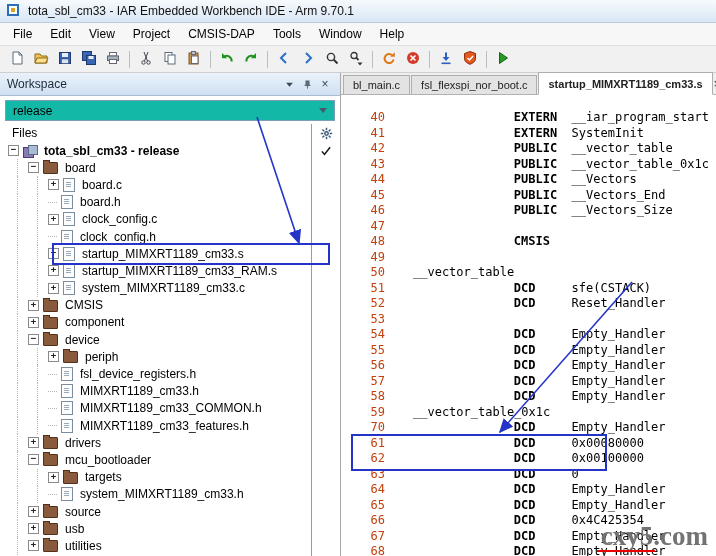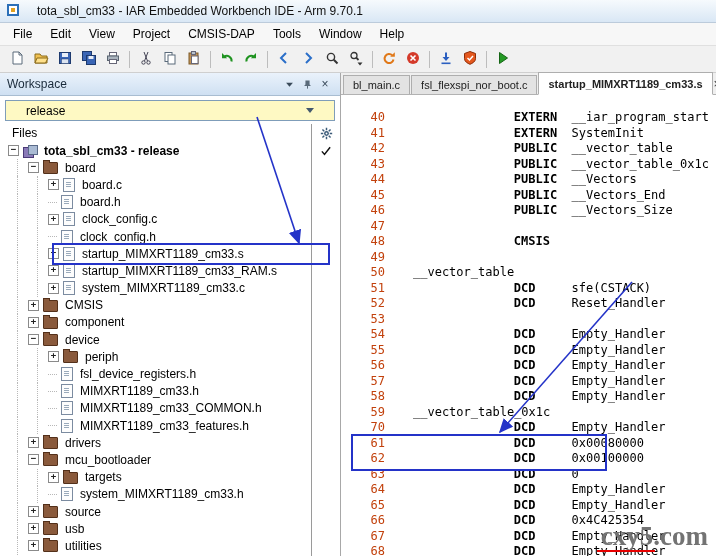--- a/index.html
+++ b/index.html
@@ -1,37 +1,37 @@
 <!DOCTYPE html>
 <html><head>
 <meta charset="utf-8">
 <style>
   html,body{margin:0;padding:0;background:#fff;}
   .app{position:relative;width:716px;height:556px;overflow:hidden;background:#fff;
        font-family:"Liberation Sans",sans-serif;font-size:12px;color:#000;}
   
   .titlebar{height:22px;background:linear-gradient(#f6fafd,#d9e7f5);display:flex;align-items:center;
             padding:0 6px;border-bottom:1px solid #bccbdb;}
-  .titlebar .ttl{margin-left:13px;font-size:12px;color:#111;}
+  .titlebar .ttl{margin-left:4px;font-size:12px;color:#111;}
   
   .menubar{height:22px;background:#f7f7f7;display:flex;align-items:center;border-bottom:1px solid #e0e0e0;padding-left:4px;}
   .menu-item{padding:3px 9px;cursor:default;}
   
   .toolbar{height:26px;background:#f1f1f1;display:flex;align-items:center;padding:0 5px;border-bottom:1px solid #cfcfcf;}
   .tb-btn{width:22px;height:22px;display:flex;align-items:center;justify-content:center;border:1px solid transparent;}
   .tb-sep{width:1px;height:17px;background:#bdbdbd;margin:0 4px;}
   
   .main{display:flex;height:486px;}
   .workspace{width:340px;flex:none;display:flex;flex-direction:column;border-right:1px solid #a8a8a8;position:relative;background:#fff;}
   .ws-header{height:22px;background:linear-gradient(#eaf2fb,#cfe0f2);border-bottom:1px solid #a9bdd1;
              display:flex;align-items:center;padding:0 7px;}
   .ws-header .t{flex:1;color:#1a2a3a;}
   .ws-hbtn{width:16px;height:16px;display:flex;align-items:center;justify-content:center;margin-left:2px;color:#3a4a5a;}
-  .ws-combo{margin:4px 5px 3px 5px;height:19px;border:1px solid #7f9db9;background:#fef9c3;display:flex;
-            align-items:center;justify-content:space-between;padding:0 20px;}
+  .ws-combo{margin:4px 5px 3px 5px;height:19px;border:1px solid #7f9db9;background:#14b8a6;display:flex;
+            align-items:center;justify-content:space-between;padding:0 7px;}
   .combo-arrow{width:0;height:0;border-left:4px solid transparent;border-right:4px solid transparent;border-top:5px solid #44596e;}
   .ws-body{flex:1;display:flex;overflow:visible;}
   .files-col{flex:1;position:relative;overflow:visible;}
   .files-header{height:18px;display:flex;align-items:center;padding-left:12px;}
   #tree{position:relative;}
   .row{height:17.2px;display:flex;align-items:center;white-space:nowrap;cursor:default;}
   .base{width:8px;flex:none;height:100%;}
   .lvl{width:20px;flex:none;height:100%;position:relative;}
   .lvl::before{content:"";position:absolute;left:9px;top:0;height:100%;border-left:1px dotted #b8b8b8;}
   .expander{width:9px;height:9px;flex:none;border:1px solid #8a8a8a;background:#fff;margin-right:4px;

